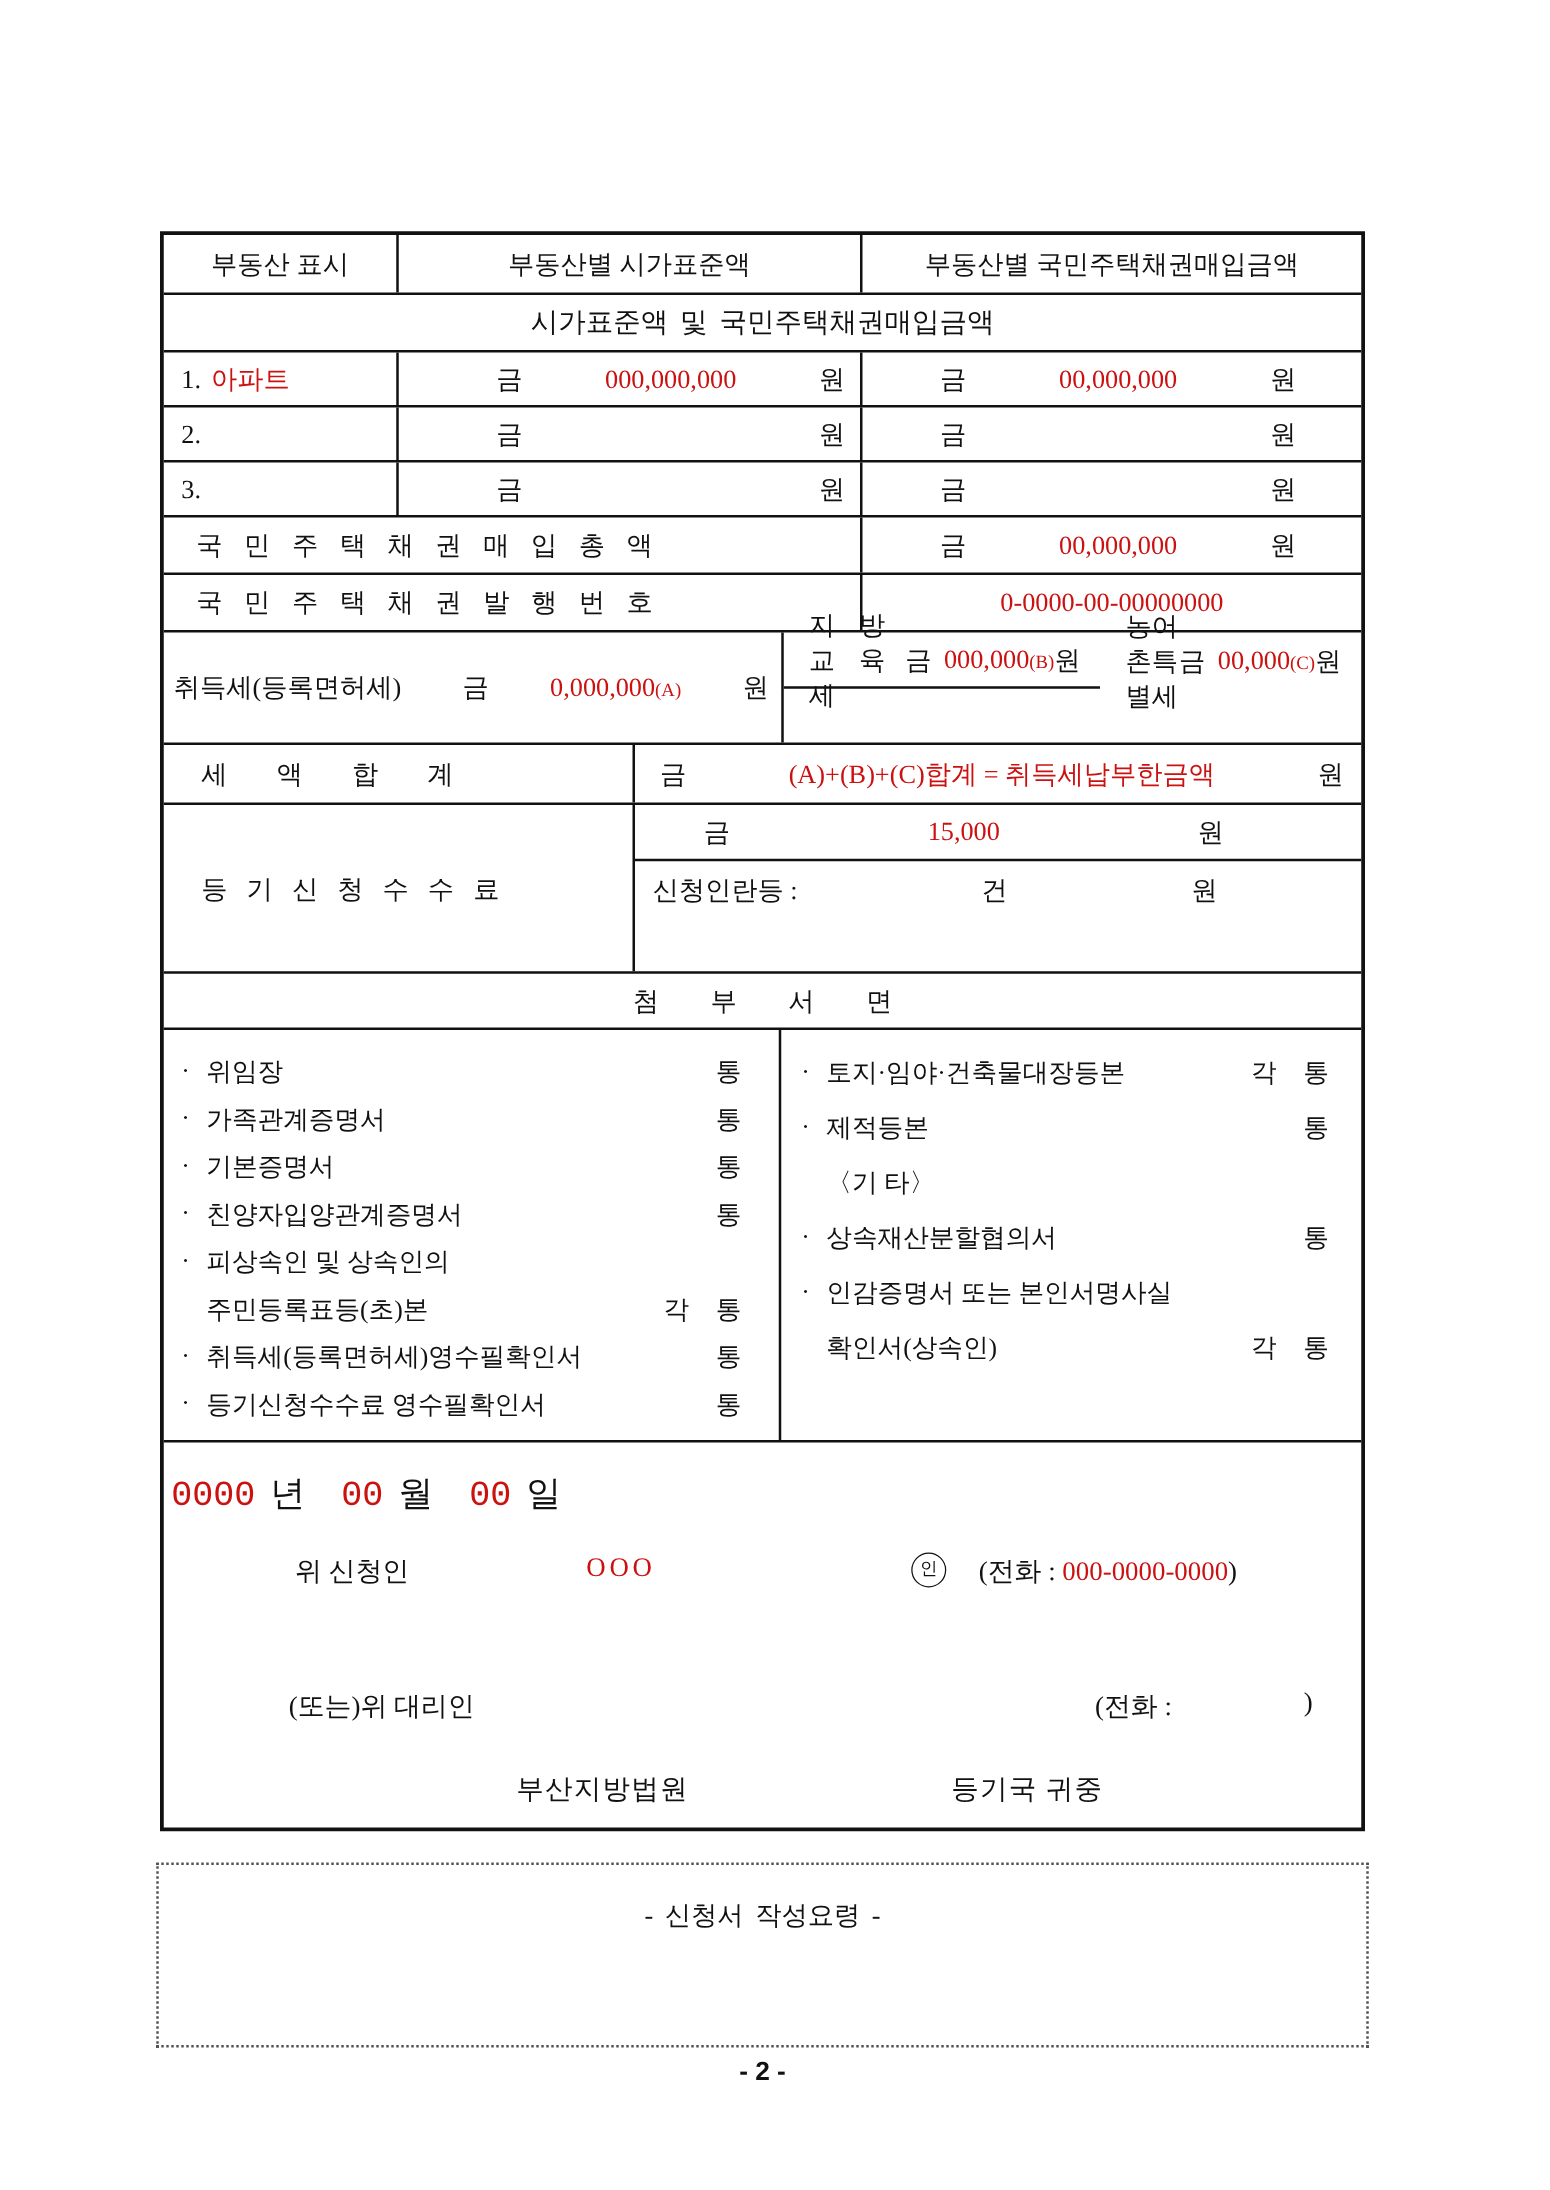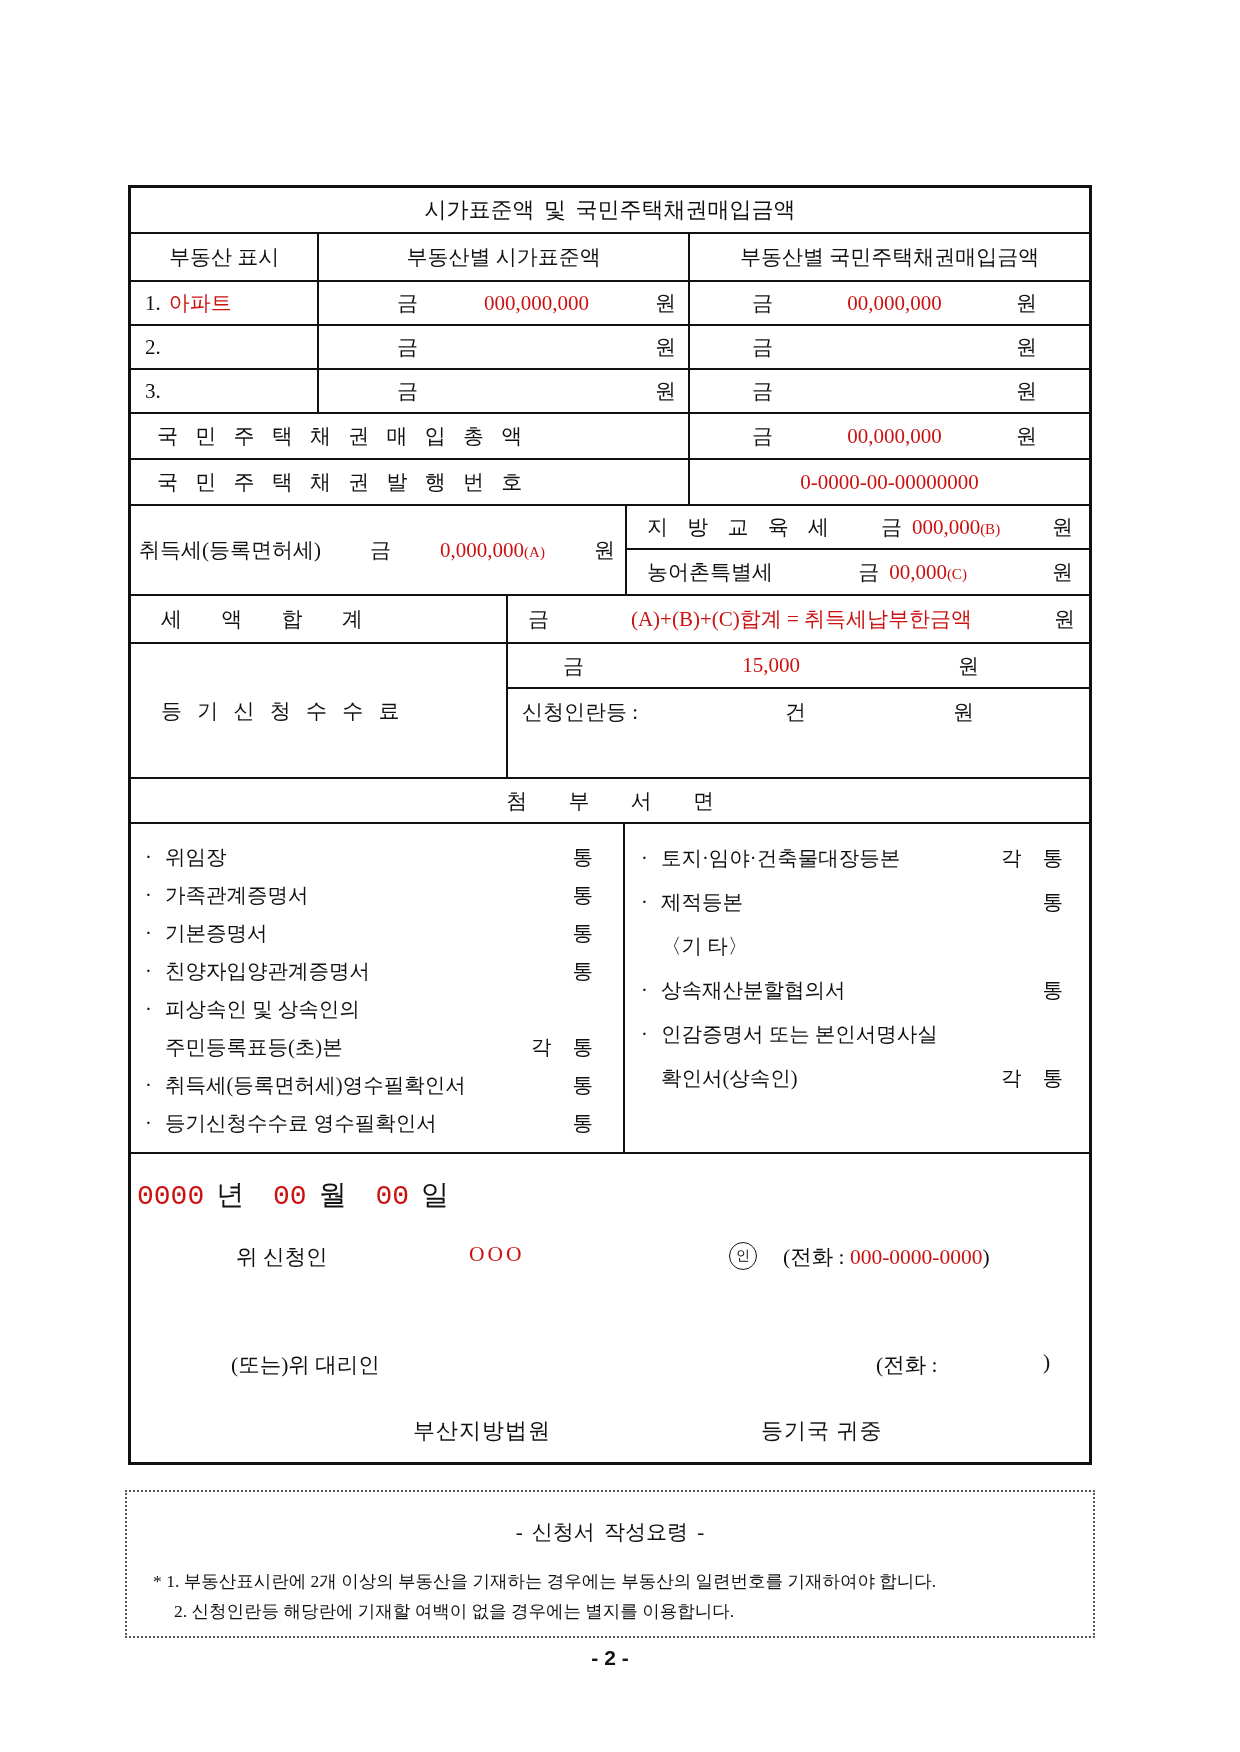--- a/index.html
+++ b/index.html
@@ -30,21 +30,21 @@
   .money .val{flex:1;text-align:center;}
   .m-std{padding-left:78px;padding-right:12px;}
   .m-bond{padding-left:62px;padding-right:52px;}
   
   .r-bond{height:46px;}
   .wide-label{width:559px;padding-left:26px;word-spacing:12px;}
   .bondno-val{flex:1;justify-content:center;}
   
   .r-tax{height:90px;}
   .tax-left{width:496px;justify-content:space-between;padding:0 10px 0 8px;}
-  .tax-right{flex:1;display:flex;flex-direction:column;}
+  .tax-right{flex:1;display:flex;flex-direction:row;}
   .tax-sub{height:45px;display:flex;align-items:center;justify-content:space-between;
            box-sizing:border-box;padding:0 16px 0 20px;font-size:21px;}
   .tax-sub.first{border-bottom:2px solid #111;}
   .tax-sub .grp{display:flex;align-items:center;gap:10px;}
   .ls2{word-spacing:14px;}
   
   .r-taxsum{height:48px;}
   .sum-left{width:377px;padding-left:30px;word-spacing:34px;}
   .sum-right{flex:1;padding:0 14px 0 20px;}
   .sum-right .formula{flex:1;text-align:center;}
@@ -89,28 +89,28 @@
   .pageno{position:absolute;top:1646px;left:125px;width:970px;text-align:center;
           font-size:21px;font-weight:bold;font-family:"Liberation Sans","DejaVu Sans",sans-serif;}
 </style>
 </head>
 <body>
 
 <div class="page">
 
   <div class="tbl">
 
-    <div class="row r-title">
-      <div class="cell">시가표준액 및 국민주택채권매입금액</div>
-    </div>
-
     <div class="row r-head">
       <div class="cell c1 br center">부동산 표시</div>
       <div class="cell c2 br center">부동산별 시가표준액</div>
       <div class="cell c3 center">부동산별 국민주택채권매입금액</div>
+    </div>
+
+    <div class="row r-title">
+      <div class="cell">시가표준액 및 국민주택채권매입금액</div>
     </div>
 
     <div class="row r-prop">
       <div class="cell c1 br">
         <span>1.</span>
         <span class="red prop-name">아파트</span>
       </div>
       <div class="cell c2 br">
         <div class="money m-std">
           <span class="cur">금</span>
@@ -338,21 +338,17 @@
       <div class="f-line f-court" style="top:262px;">
         <span class="abs" style="left:282px;">부산지방법원</span>
         <span class="abs" style="left:630px;">등기국 귀중</span>
       </div>
     </div>
 
   </div>
 
   <div class="instr">
     <div class="instr-title">- 신청서 작성요령 -</div>
-    <div class="instr-items">
-      <div>* 1. 부동산표시란에 2개 이상의 부동산을 기재하는 경우에는 부동산의 일련번호를 기재하여야 합니다.</div>
-      <div class="instr-item2">2. 신청인란등 해당란에 기재할 여백이 없을 경우에는 별지를 이용합니다.</div>
-    </div>
   </div>
 
   <div class="pageno">- 2 -</div>
 
 </div>
 
 </body></html>

